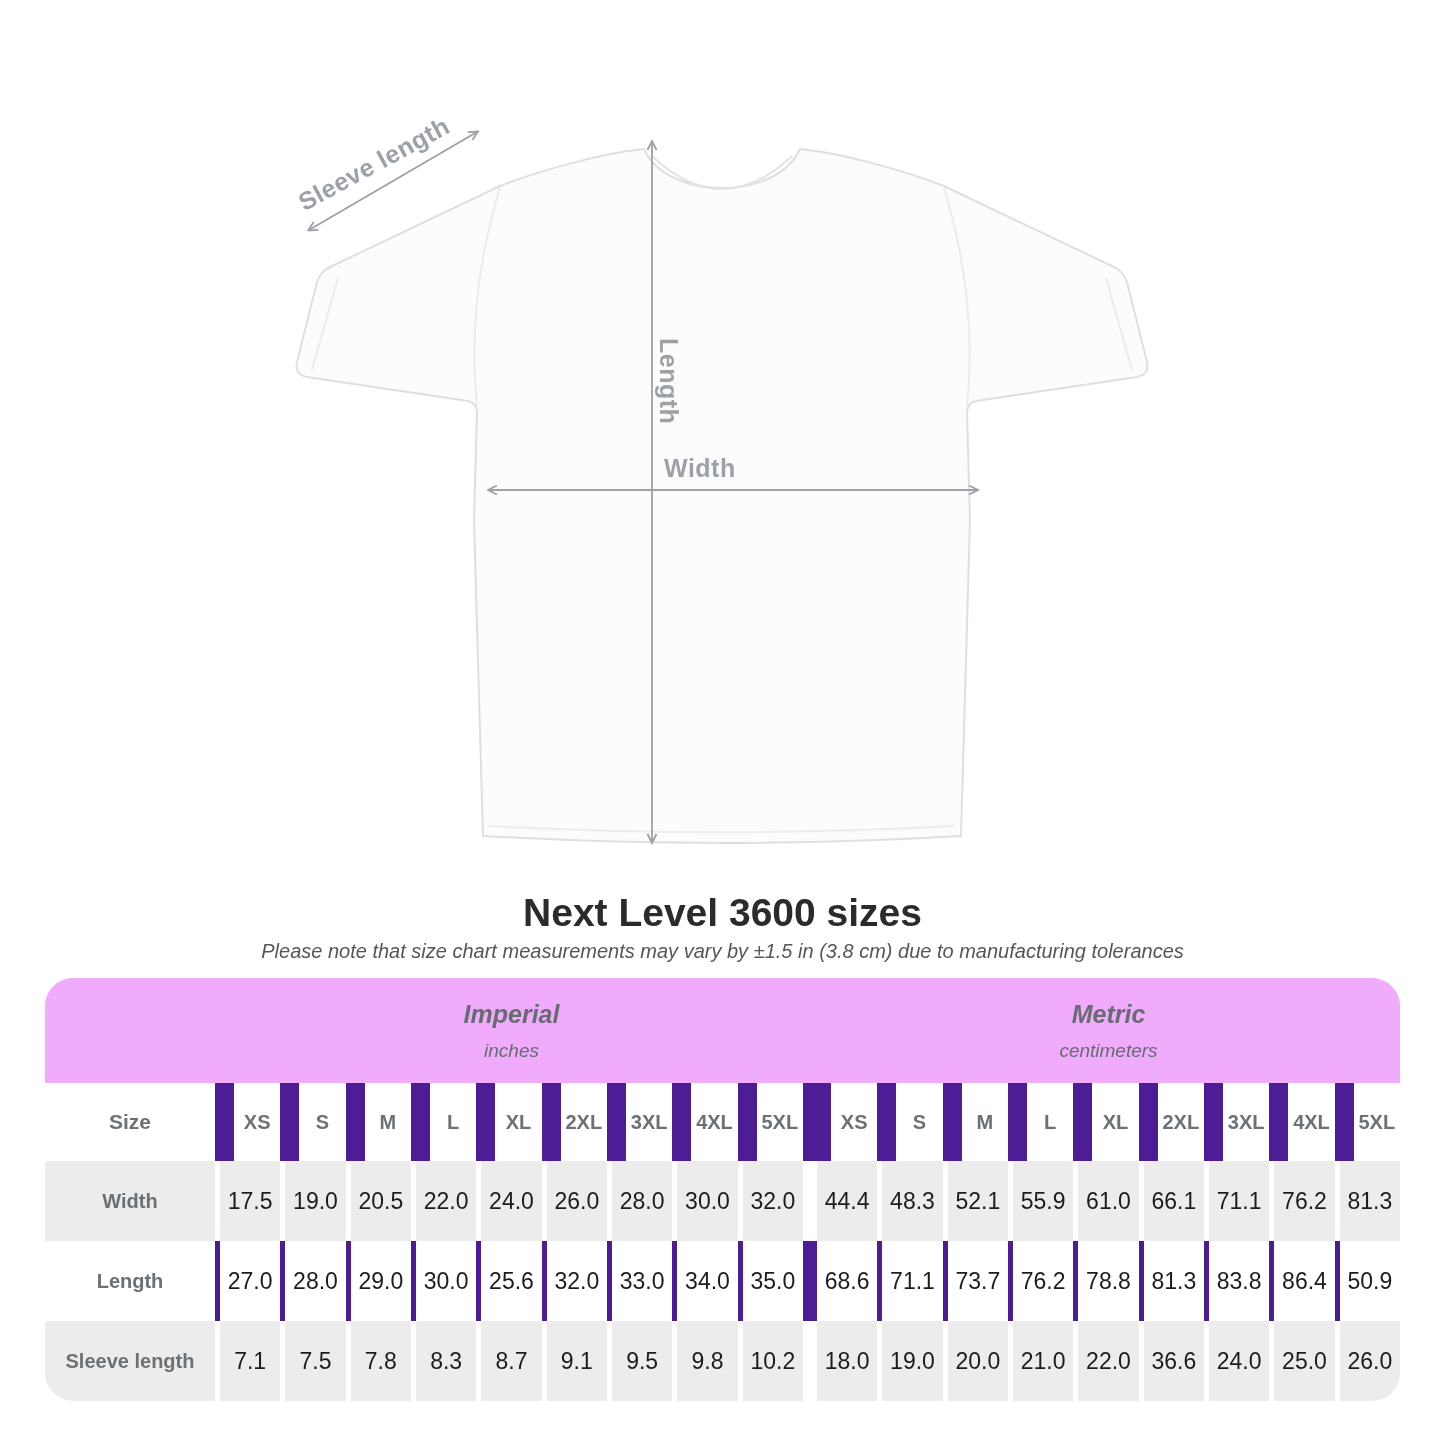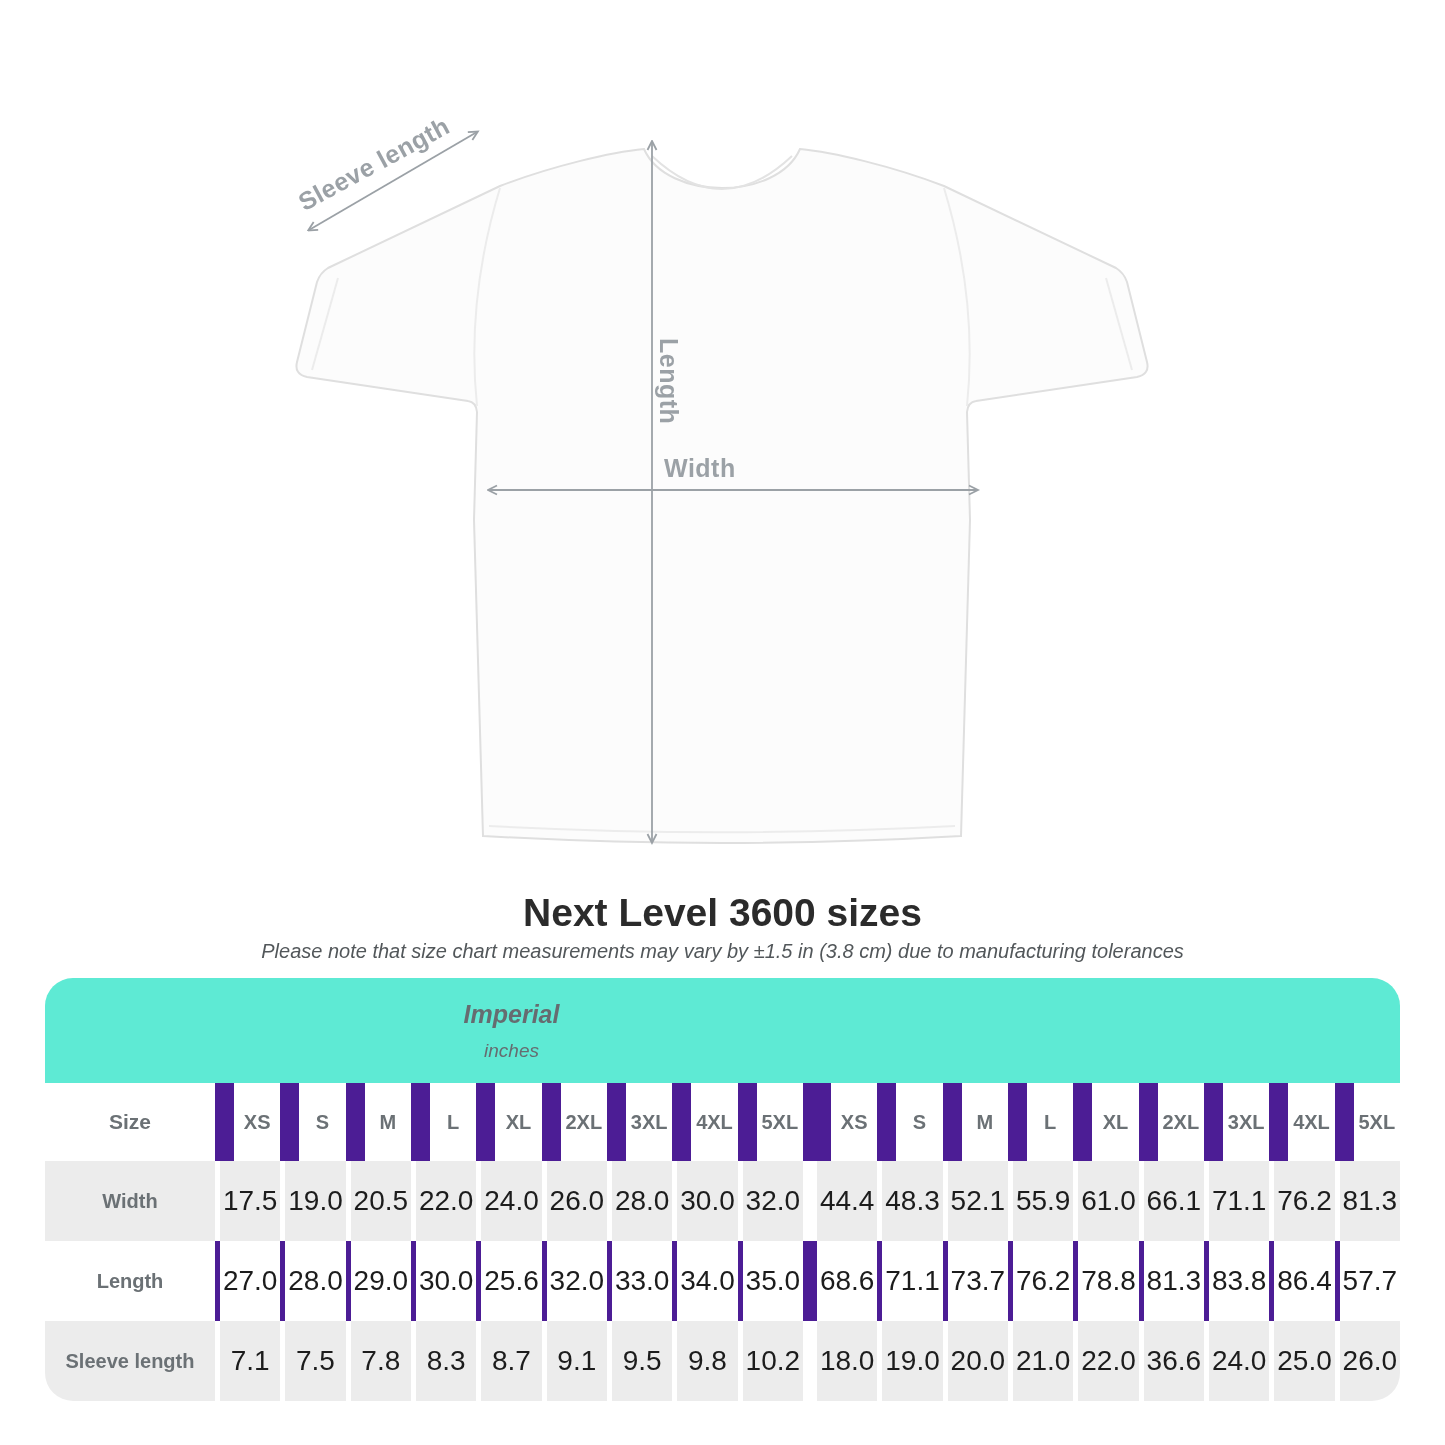--- a/index.html
+++ b/index.html
@@ -13,39 +13,39 @@
   .lbl-length{left:654px;top:338px;writing-mode:vertical-rl;}
   .lbl-sleeve{left:374px;top:164px;transform:translate(-50%,-50%) rotate(-28.5deg);}
 
   
   .title{position:absolute;left:0;top:891px;width:100%;text-align:center;font-size:39px;font-weight:bold;color:#2b2b2b;}
   .note{position:absolute;left:0;top:940px;width:100%;text-align:center;font-size:20px;font-style:italic;color:#52575a;}
 
   
   .sizetable{position:absolute;left:45px;top:978px;width:1355px;border-radius:28px;overflow:hidden;}
   .grid{display:grid;grid-template-columns:170px repeat(9,1fr) 4px repeat(9,1fr);column-gap:5px;}
-  .band{background:#5eead4;height:105px;}
+  .band{background:#f0abfc;height:105px;}
   .band .sec{display:flex;flex-direction:column;align-items:center;justify-content:center;}
   .sec-imperial{grid-column:2/11;}
   .sec-metric{grid-column:12/21;}
   .sec-title{font-size:25px;font-weight:bold;font-style:italic;color:#666c70;}
   .sec-sub{font-size:19px;font-style:italic;color:#666c70;margin-top:11px;}
 
   .trow{align-items:stretch;}
   .gap-gray{background:#4c1d95;}   
   .gap-white{background:#ffffff;}  
   .size-row .c{height:78px;}
   .data-row .c{height:80px;}
   .c{display:flex;align-items:center;justify-content:center;}
   .cw{background:#ffffff;}
   .cg{background:#ececec;}
   .sp{}
   .hd{font-size:20px;font-weight:bold;color:#6b7175;margin-left:14px;}
   .rl{font-size:20px;font-weight:bold;color:#6b7175;}
-  .vl{font-size:28px;color:#1c1c1c;}
+  .vl{font-size:23px;color:#1c1c1c;}
 </style>
 </head>
 <body>
 
 <div class="diagram">
   <svg width="1445" height="880" viewBox="0 0 1445 880">
     <defs>
       <marker id="ah-end" markerWidth="14" markerHeight="14" refX="10" refY="6" orient="auto" markerUnits="userSpaceOnUse">
         <path d="M2,1.5 L11,6 L2,10.5" fill="none" stroke="#9ba1a6" stroke-width="1.8"></path>
       </marker>
@@ -98,20 +98,24 @@
 <div class="title">Next Level 3600 sizes</div>
 <div class="note">Please note that size chart measurements may vary by ±1.5 in (3.8 cm) due to manufacturing tolerances</div>
 
 <div class="sizetable">
 
   <div class="grid band">
     <div class="sec sec-imperial">
       <div class="sec-title">Imperial</div>
       <div class="sec-sub">inches</div>
     </div>
+    <div class="sec sec-metric">
+      <div class="sec-title">Metric</div>
+      <div class="sec-sub">centimeters</div>
+    </div>
   </div>
 
   <div class="grid trow size-row gap-gray">
     <div class="c cw rl" style="font-size:21px">Size</div>
     <div class="c cw hd">XS</div>
     <div class="c cw hd">S</div>
     <div class="c cw hd">M</div>
     <div class="c cw hd">L</div>
     <div class="c cw hd">XL</div>
     <div class="c cw hd">2XL</div>
@@ -166,21 +170,21 @@
     <div class="c cw vl">35.0</div>
     <div class="sp"></div>
     <div class="c cw vl">68.6</div>
     <div class="c cw vl">71.1</div>
     <div class="c cw vl">73.7</div>
     <div class="c cw vl">76.2</div>
     <div class="c cw vl">78.8</div>
     <div class="c cw vl">81.3</div>
     <div class="c cw vl">83.8</div>
     <div class="c cw vl">86.4</div>
-    <div class="c cw vl">57.7</div>
+    <div class="c cw vl">50.9</div>
   </div>
 
   <div class="grid trow data-row gap-white">
     <div class="c cg rl">Sleeve length</div>
     <div class="c cg vl">7.1</div>
     <div class="c cg vl">7.5</div>
     <div class="c cg vl">7.8</div>
     <div class="c cg vl">8.3</div>
     <div class="c cg vl">8.7</div>
     <div class="c cg vl">9.1</div>

